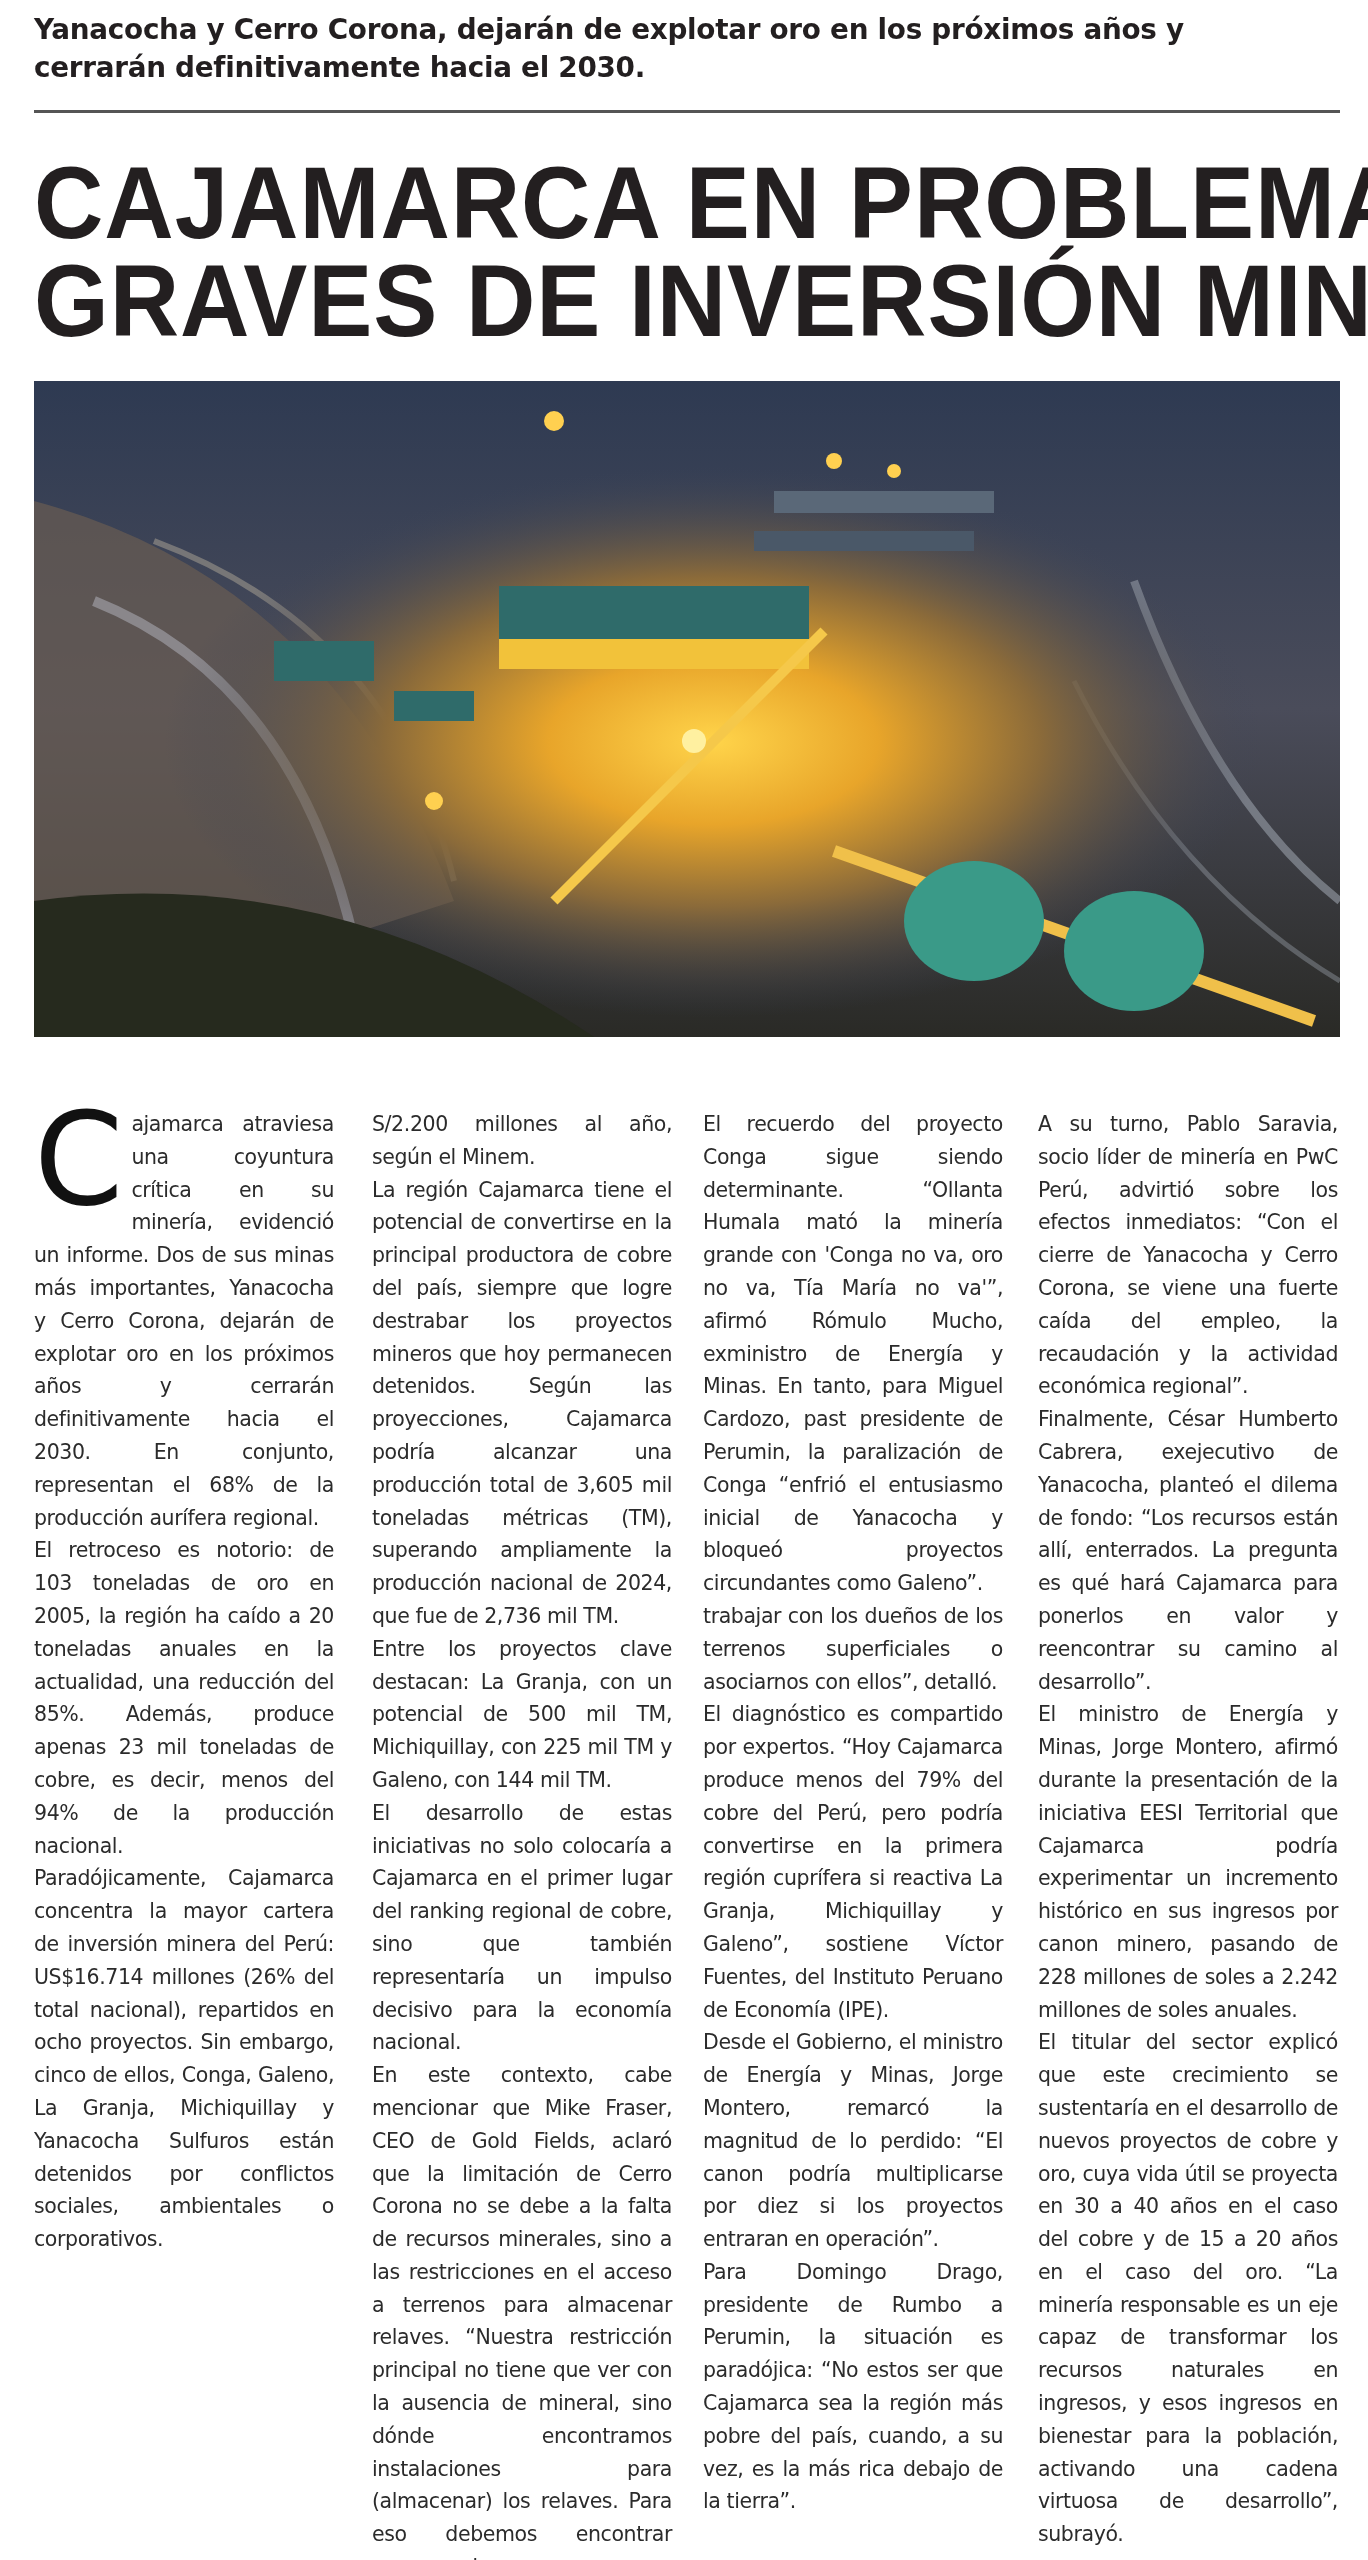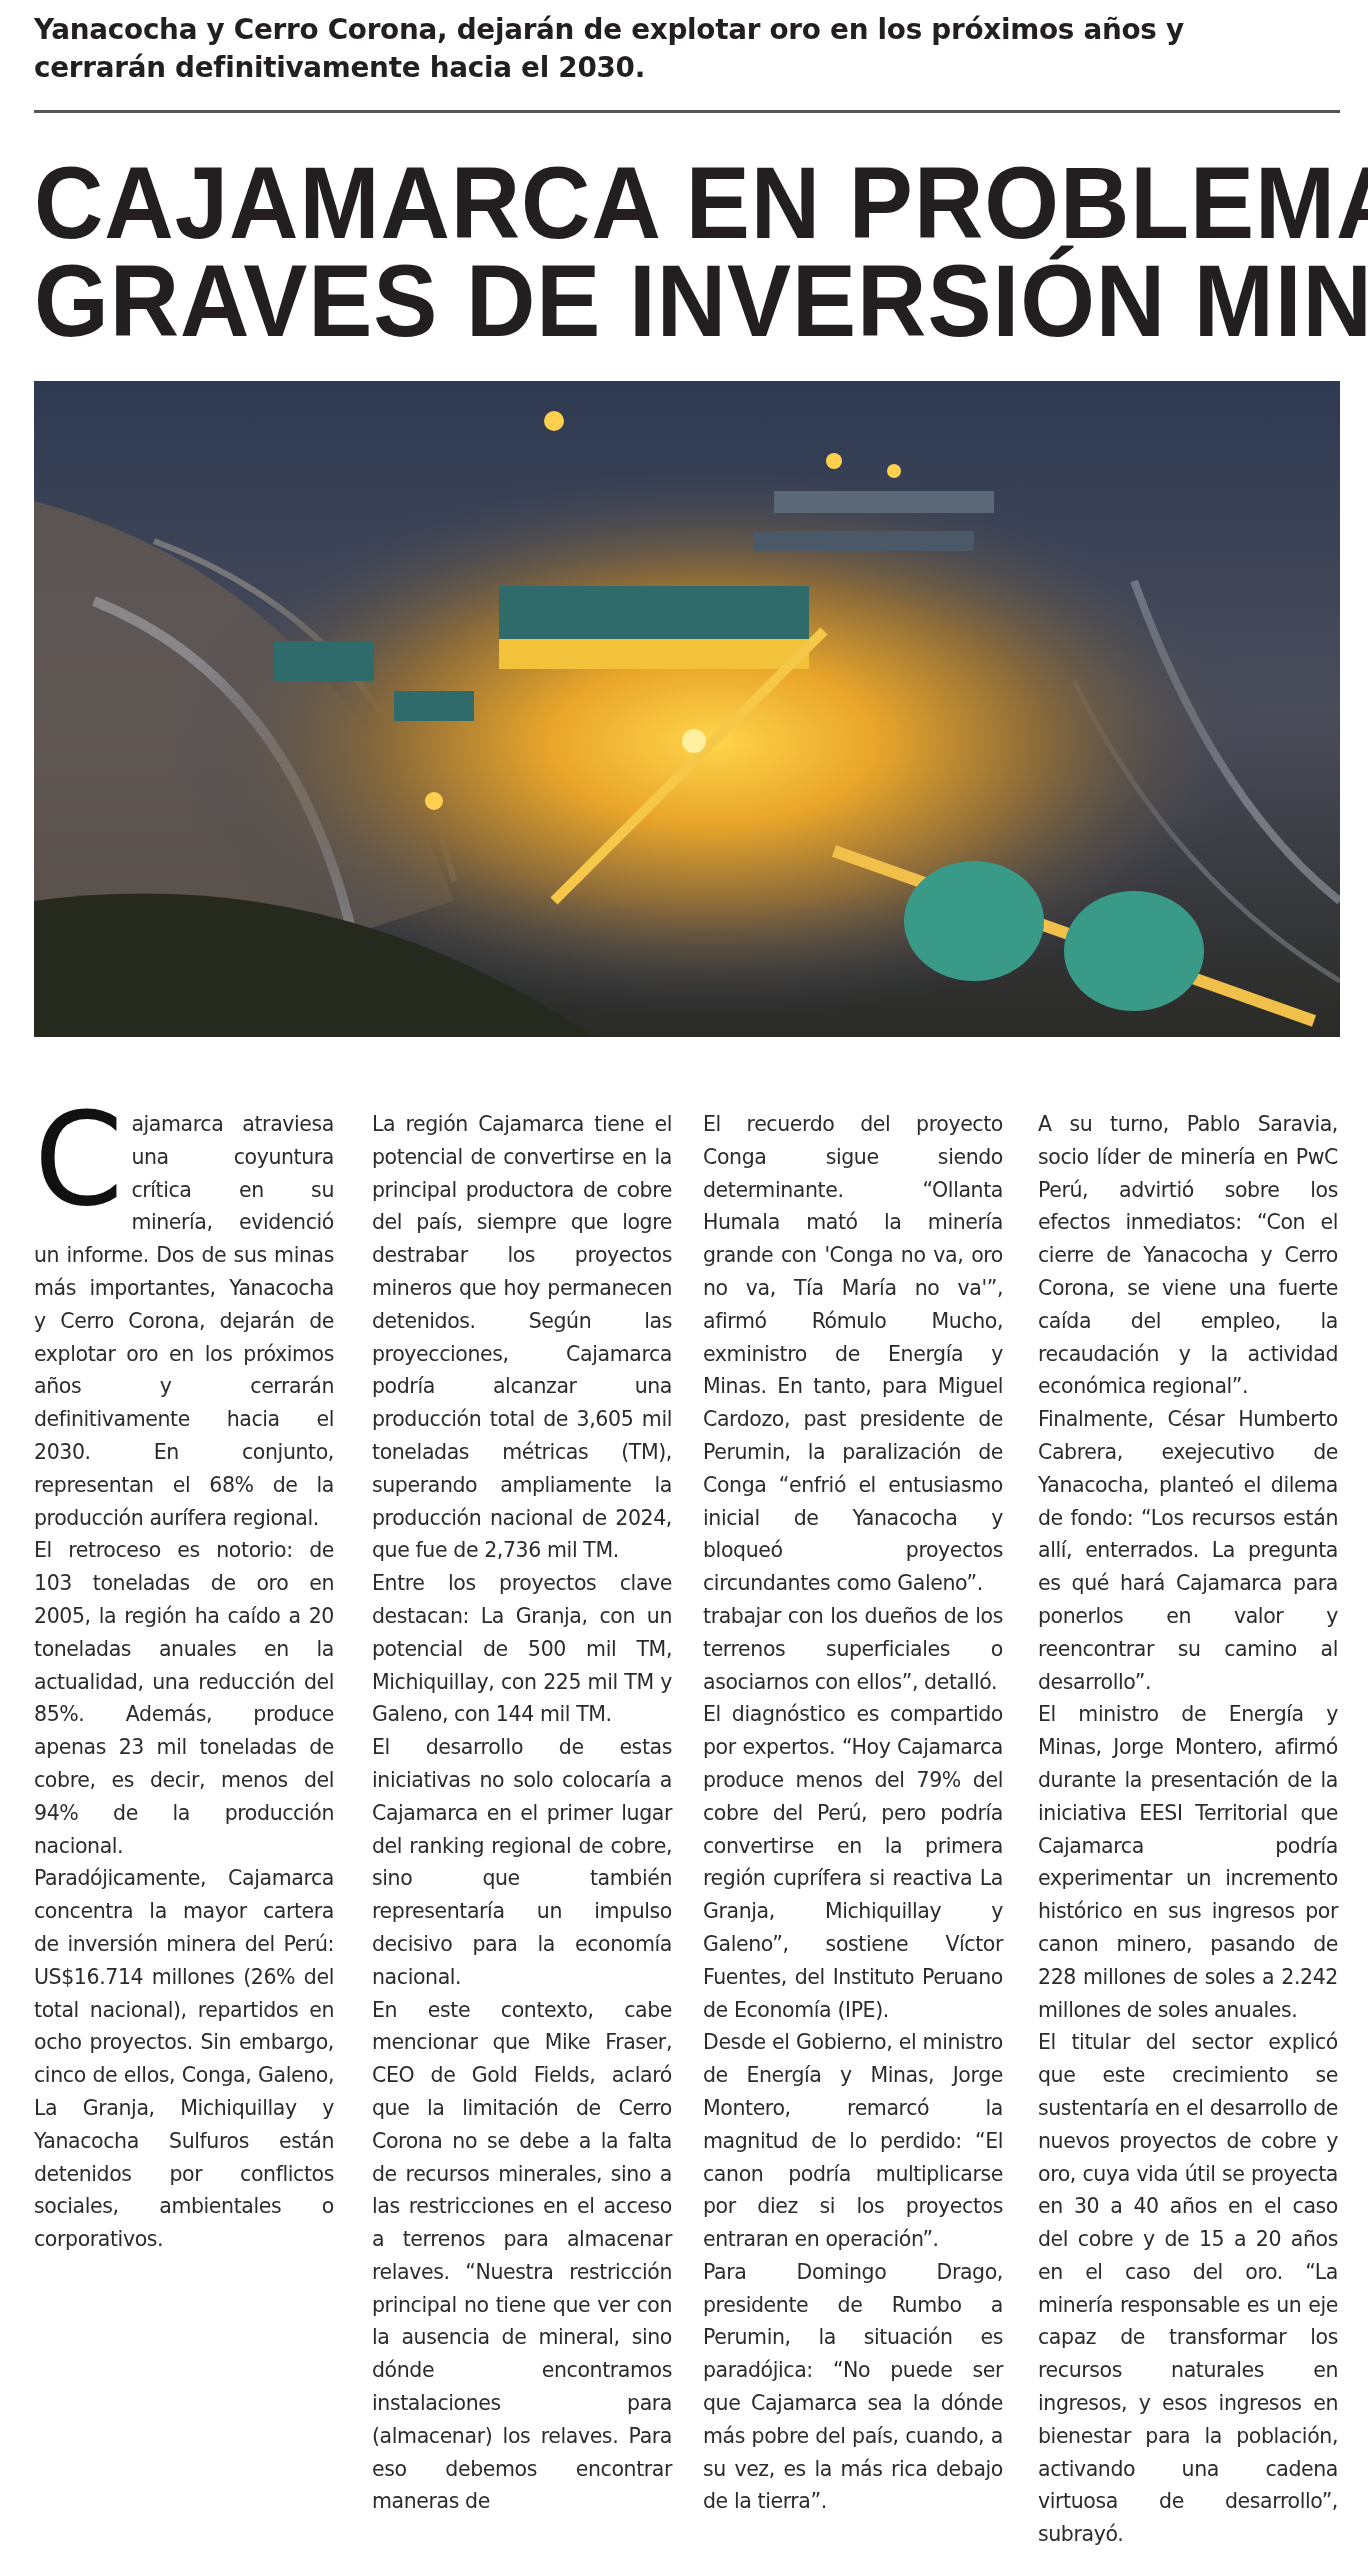--- a/index.html
+++ b/index.html
@@ -104,31 +104,32 @@
   </svg>
 </div>
 
 <div class="columns">
   <div class="col col1">
     <p><span class="dropcap">C</span><span>ajamarca atraviesa una coyuntura crítica en su minería, evidenció un informe. Dos de sus minas más importantes, Yanacocha y Cerro Corona, dejarán de explotar oro en los próximos años y cerrarán definitivamente hacia el 2030. En conjunto, representan el 68% de la producción aurífera regional.</span></p>
     <p>El retroceso es notorio: de 103 toneladas de oro en 2005, la región ha caído a 20 toneladas anuales en la actualidad, una reducción del 85%. Además, produce apenas 23 mil toneladas de cobre, es decir, menos del 94% de la producción nacional.</p>
     <p>Paradójicamente, Cajamarca concentra la mayor cartera de inversión minera del Perú: US$16.714 millones (26% del total nacional), repartidos en ocho proyectos. Sin embargo, cinco de ellos, Conga, Galeno, La Granja, Michiquillay y Yanacocha Sulfuros están detenidos por conflictos sociales, ambientales o corporativos.</p>
   </div>
   <div class="col col2">
+    <p>S/2.200 millones al año, según el Minem.</p>
     <p>La región Cajamarca tiene el potencial de convertirse en la principal productora de cobre del país, siempre que logre destrabar los proyectos mineros que hoy permanecen detenidos. Según las proyecciones, Cajamarca podría alcanzar una producción total de 3,605 mil toneladas métricas (TM), superando ampliamente la producción nacional de 2024, que fue de 2,736 mil TM.</p>
     <p>Entre los proyectos clave destacan: La Granja, con un potencial de 500 mil TM, Michiquillay, con 225 mil TM y Galeno, con 144 mil TM.</p>
     <p>El desarrollo de estas iniciativas no solo colocaría a Cajamarca en el primer lugar del ranking regional de cobre, sino que también representaría un impulso decisivo para la economía nacional.</p>
     <p>En este contexto, cabe mencionar que Mike Fraser, CEO de Gold Fields, aclaró que la limitación de Cerro Corona no se debe a la falta de recursos minerales, sino a las restricciones en el acceso a terrenos para almacenar relaves. “Nuestra restricción principal no tiene que ver con la ausencia de mineral, sino dónde encontramos instalaciones para (almacenar) los relaves. Para eso debemos encontrar maneras de</p>
   </div>
   <div class="col col3">
     <p>El recuerdo del proyecto Conga sigue siendo determinante. “Ollanta Humala mató la minería grande con 'Conga no va, oro no va, Tía María no va'”, afirmó Rómulo Mucho, exministro de Energía y Minas. En tanto, para Miguel Cardozo, past presidente de Perumin, la paralización de Conga “enfrió el entusiasmo inicial de Yanacocha y bloqueó proyectos circundantes como Galeno”.</p>
     <p>trabajar con los dueños de los terrenos superficiales o asociarnos con ellos”, detalló.</p>
     <p>El diagnóstico es compartido por expertos. “Hoy Cajamarca produce menos del 79% del cobre del Perú, pero podría convertirse en la primera región cuprífera si reactiva La Granja, Michiquillay y Galeno”, sostiene Víctor Fuentes, del Instituto Peruano de Economía (IPE).</p>
     <p>Desde el Gobierno, el ministro de Energía y Minas, Jorge Montero, remarcó la magnitud de lo perdido: “El canon podría multiplicarse por diez si los proyectos entraran en operación”.</p>
-    <p>Para Domingo Drago, presidente de Rumbo a Perumin, la situación es paradójica: “No puede ser que Cajamarca sea la dónde más pobre del país, cuando, a su vez, es la más rica debajo de la tierra”.</p>
+    <p>Para Domingo Drago, presidente de Rumbo a Perumin, la situación es paradójica: “No estos ser que Cajamarca sea la región más pobre del país, cuando, a su vez, es la más rica debajo de la tierra”.</p>
   </div>
   <div class="col col4">
     <p>A su turno, Pablo Saravia, socio líder de minería en PwC Perú, advirtió sobre los efectos inmediatos: “Con el cierre de Yanacocha y Cerro Corona, se viene una fuerte caída del empleo, la recaudación y la actividad económica regional”.</p>
     <p>Finalmente, César Humberto Cabrera, exejecutivo de Yanacocha, planteó el dilema de fondo: “Los recursos están allí, enterrados. La pregunta es qué hará Cajamarca para ponerlos en valor y reencontrar su camino al desarrollo”.</p>
     <p>El ministro de Energía y Minas, Jorge Montero, afirmó durante la presentación de la iniciativa EESI Territorial que Cajamarca podría experimentar un incremento histórico en sus ingresos por canon minero, pasando de 228 millones de soles a 2.242 millones de soles anuales.</p>
     <p>El titular del sector explicó que este crecimiento se sustentaría en el desarrollo de nuevos proyectos de cobre y oro, cuya vida útil se proyecta en 30 a 40 años en el caso del cobre y de 15 a 20 años en el caso del oro. “La minería responsable es un eje capaz de transformar los recursos naturales en ingresos, y esos ingresos en bienestar para la población, activando una cadena virtuosa de desarrollo”, subrayó.</p>
   </div>
 </div>
 
 </body></html>

